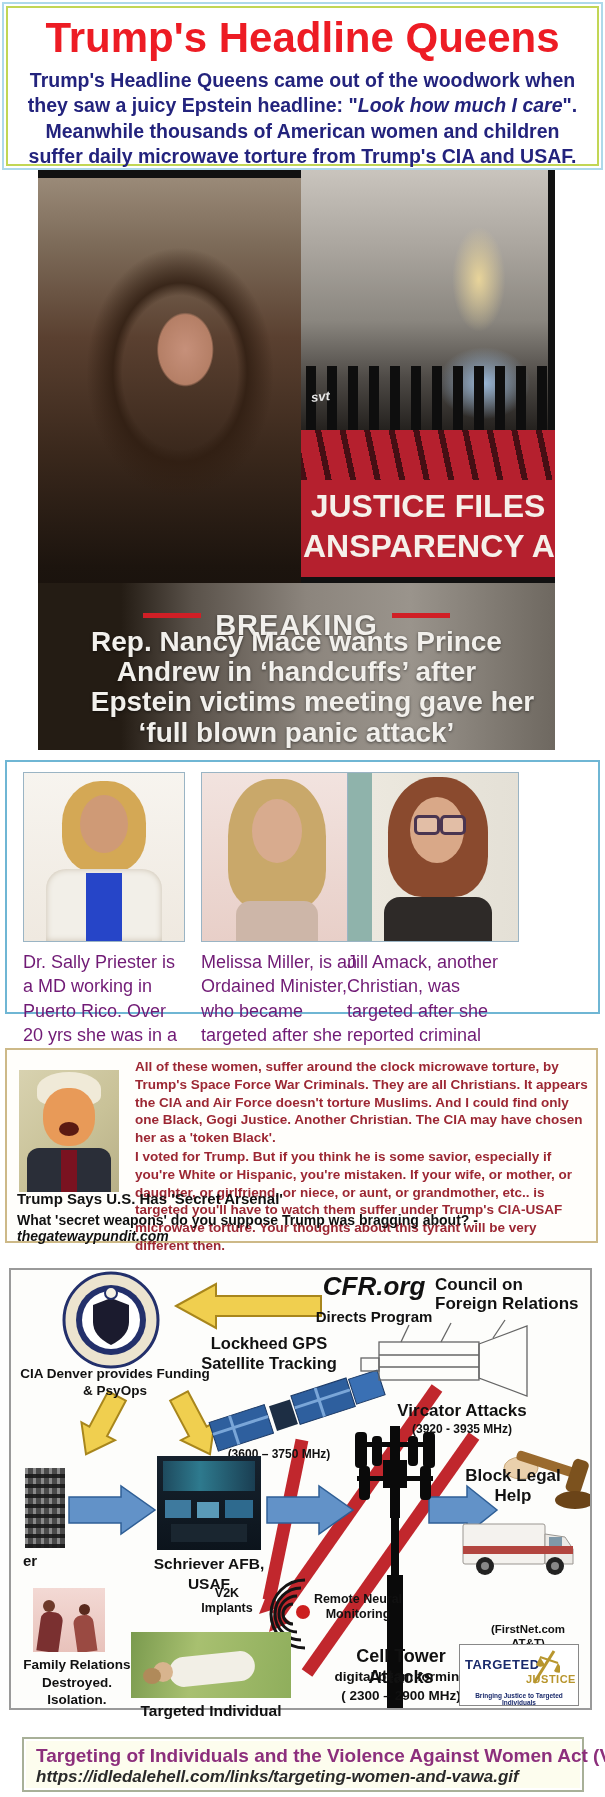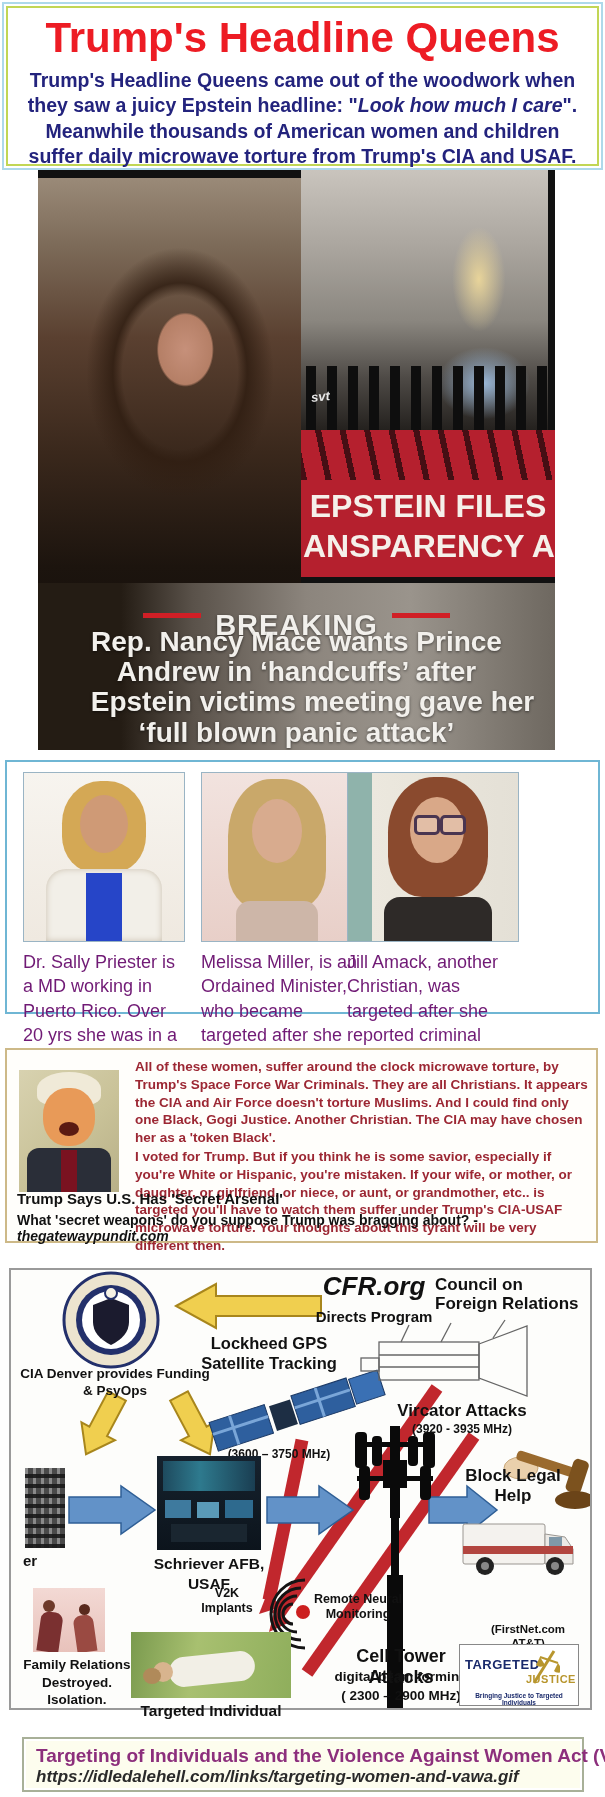--- a/index.html
+++ b/index.html
@@ -50,21 +50,21 @@
         radial-gradient(ellipse 62px 48px at 74% 82%, #9ab8d8 0%, rgba(0,0,0,0) 75%),
         linear-gradient(180deg,#c9c4bd 0%,#aaa59e 30%,#8a867f 58%,#4e4a46 80%,#24211e 100%);">
       <div class="abs" style="left:0;bottom:0;width:100%;height:64px;
         background:repeating-linear-gradient(90deg, rgba(0,0,0,0) 0 5px, #0e0e0e 5px 15px, rgba(0,0,0,0) 15px 21px);"></div>
       <div class="abs b" style="left:10px;bottom:26px;color:#e8e8e8;font-size:13px;font-style:italic;transform:rotate(-6deg);">svt</div>
     </div>
 
     <div class="abs photo" style="left:263px;top:260px;width:254px;height:147px;background:#b5202e;">
       <div class="abs" style="left:0;top:-4px;width:100%;height:54px;opacity:.8;
         background:repeating-linear-gradient(78deg, rgba(25,8,10,.9) 0 6px, rgba(0,0,0,0) 6px 24px);"></div>
-      <div class="abs b" style="left:0;top:58px;width:100%;text-align:center;color:#f5f0ea;font-size:32px;letter-spacing:0;">EPSTEIN FILES</div>
+      <div class="abs b" style="left:0;top:58px;width:100%;text-align:center;color:#f5f0ea;font-size:32px;letter-spacing:0;">JUSTICE FILES</div>
       <div class="abs b" style="left:2px;top:98px;width:252px;color:#f5f0ea;font-size:32px;white-space:nowrap;overflow:hidden;">ANSPARENCY AC</div>
     </div>
 
     <div class="abs photo" style="left:0;top:413px;width:517px;height:167px;
       background:linear-gradient(90deg,#241c14 0%,#241c14 16%,#5a524a 30%,#8c857d 52%,#9a948c 72%,#6e6860 100%);">
       <div class="abs" style="left:0;top:6px;width:100%;display:flex;align-items:center;justify-content:center;gap:14px;">
         <div style="width:58px;height:5px;background:#d01f26;"></div>
         <div class="white-head" style="font-size:29px;letter-spacing:1px;margin-top:20px;">BREAKING</div>
         <div style="width:58px;height:5px;background:#d01f26;"></div>
       </div>

